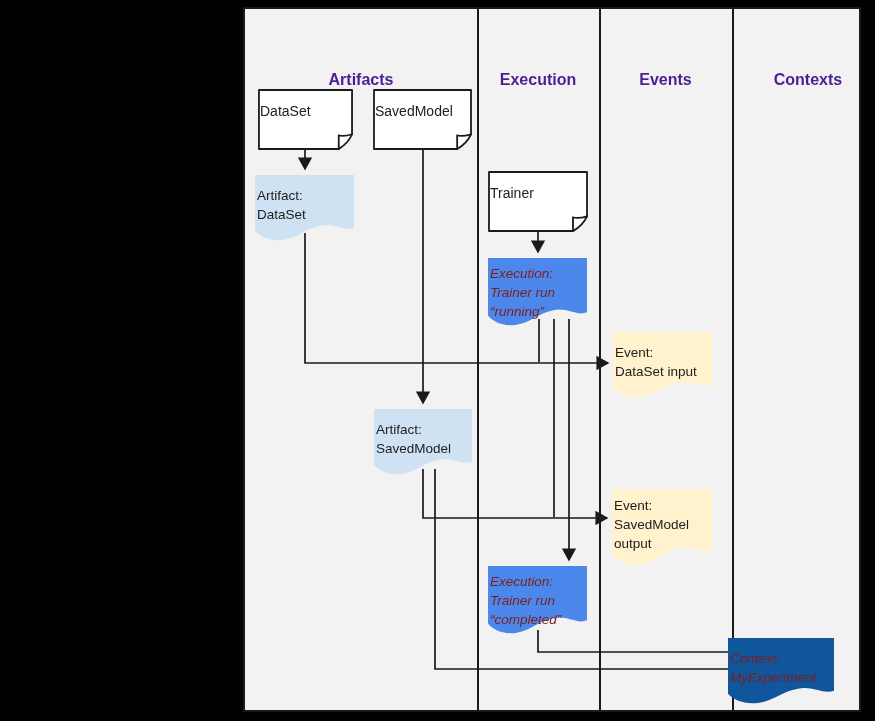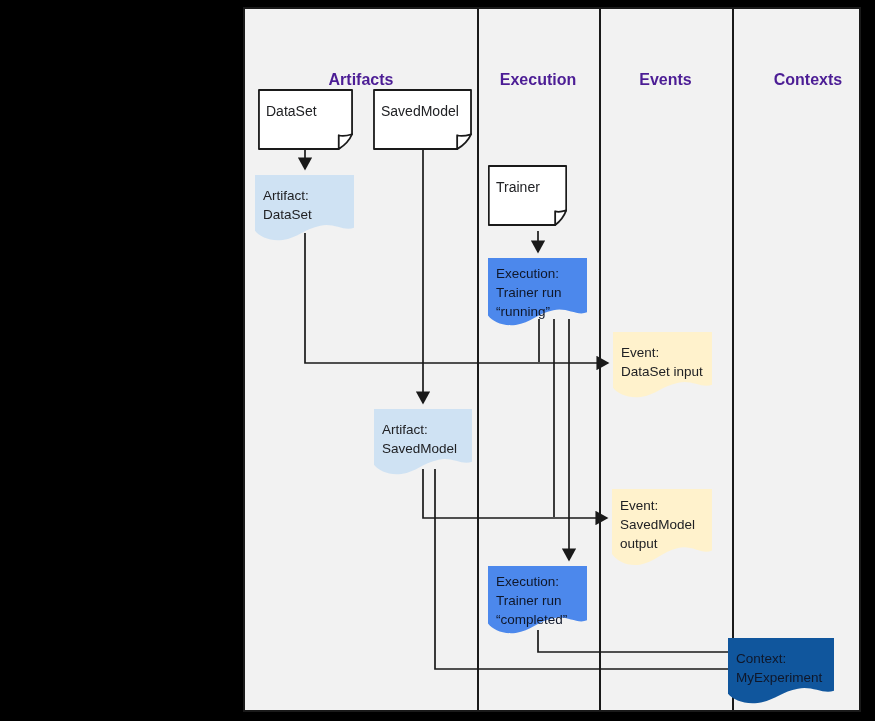--- a/index.html
+++ b/index.html
@@ -8,27 +8,27 @@
   .panel{position:absolute;left:243px;top:7px;width:618px;height:705px;
          box-sizing:border-box;background:#f2f2f2;border:2px solid #1a1a1a;}
   .divider{position:absolute;top:0;bottom:0;width:2px;background:#1a1a1a;}
   .col-header{position:absolute;top:11px;height:24px;line-height:24px;
               text-align:center;font-size:16px;font-weight:bold;color:#4c1d95;margin-top:48px;}
   .edges{position:absolute;left:0;top:0;width:614px;height:701px;}
   .edges path{stroke:#1a1a1a;stroke-width:1.7;fill:none;}
   .node{position:absolute;}
   .node svg.shape{position:absolute;left:0;top:0;width:100%;height:100%;}
   .node .label{position:relative;display:block;white-space:pre-line;
-               font-size:13.5px;line-height:19px;color:#202124;padding:11px 8px 0 8px;}
+               font-size:13.5px;line-height:19px;color:#202124;padding:11px 8px 0 2px;}
   .doc .label{padding-top:0;display:flex;align-items:center;height:74%;font-size:14px;}
   .tape-artifact svg.shape path{fill:#cfe2f3;}
   .tape-execution svg.shape path{fill:#4c88ec;}
   .tape-event svg.shape path{fill:#fff2cc;}
   .tape-context svg.shape path{fill:#10569d;}
-  .tape-execution .label,.tape-context .label{color:#0f172a;}
+  .tape-execution .label,.tape-context .label{color:#7f1d1d;font-style:italic;}
   .doc svg.shape .doc-body,.doc svg.shape .doc-fold{fill:#ffffff;stroke:#1a1a1a;stroke-width:1.8;
       vector-effect:non-scaling-stroke;stroke-linejoin:round;}
 </style>
 </head>
 <body>
 
 <div class="stage">
   <div class="panel">
 
     <div class="divider" style="left:232px"></div>
@@ -67,21 +67,21 @@
     </div>
 
     <div class="node doc" style="left:128px;top:80px;width:99px;height:61px">
       <svg class="shape" viewBox="0 0 100 62" preserveAspectRatio="none">
         <path class="doc-body" d="M1,1 H99 V46 L85,61 H1 Z"></path>
         <path class="doc-fold" d="M85,61 Q95,55 99,46 Q90,48.5 85,47 Z"></path>
       </svg>
       <span class="label">SavedModel</span>
     </div>
 
-    <div class="node doc" style="left:243px;top:156px;width:79px;height:61px">
+    <div class="node doc" style="left:243px;top:162px;width:100px;height:61px">
       <svg class="shape" viewBox="0 0 100 62" preserveAspectRatio="none">
         <path class="doc-body" d="M1,1 H99 V46 L85,61 H1 Z"></path>
         <path class="doc-fold" d="M85,61 Q95,55 99,46 Q90,48.5 85,47 Z"></path>
       </svg>
       <span class="label">Trainer</span>
     </div>
 
     <div class="node tape-artifact" style="left:10px;top:166px;width:99px;height:67px">
       <svg class="shape" viewBox="0 0 100 66" preserveAspectRatio="none">
         <path d="M0,0 H100 V52 C90,56 80,47 66,50 C50,53 43,62 28,64 C15,65.5 5,61 0,55 Z"></path>

